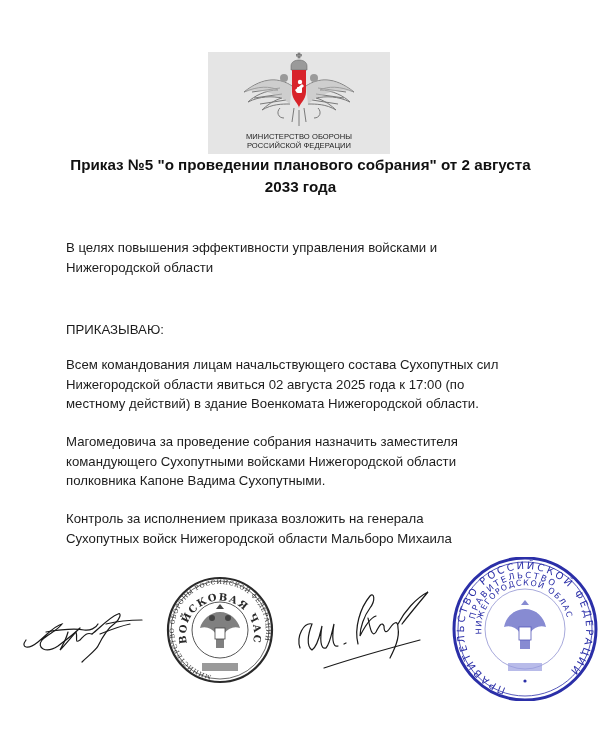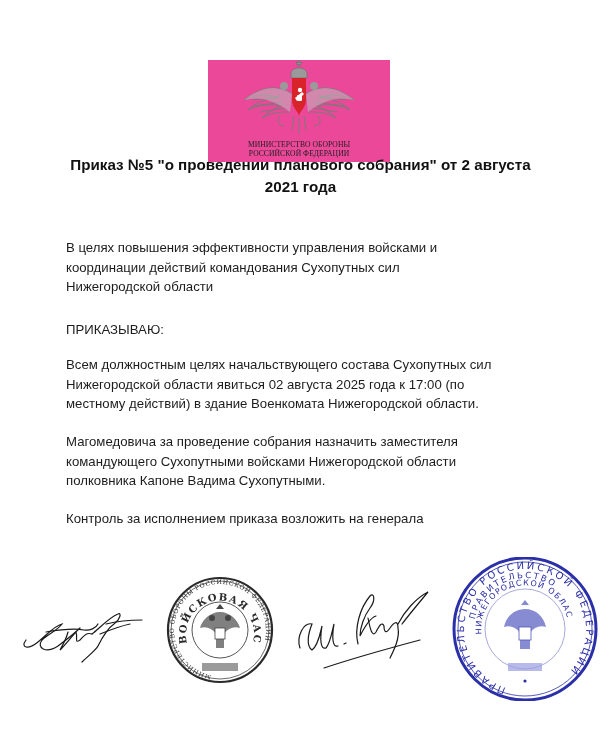--- a/index.html
+++ b/index.html
@@ -1,19 +1,19 @@
 <!DOCTYPE html>
 <html><head>
 <meta charset="utf-8">
 <style>
   html, body { margin: 0; padding: 0; background: #ffffff; }
   body { width: 601px; height: 754px; position: relative; overflow: hidden;
          font-family: "Liberation Sans", "DejaVu Sans", sans-serif; color: #1a1a1a; }
-  .logo-box { position: absolute; left: 208px; top: 60px; width: 182px; height: 102px;
-              background: #ec4899; font-family: Liberation Serif, serif; }
+  .logo-box { position: absolute; left: 208px; top: 52px; width: 182px; height: 102px;
+              background: #e5e5e5; }
   .logo-emblem { position: absolute; left: 32px; top: 0; width: 118px; height: 76px; }
   .logo-text { position: absolute; left: 0; width: 182px; text-align: center;
                font-size: 7.6px; line-height: 9px; color: #222; letter-spacing: 0.05px; }
   .logo-text.l1 { top: 80px; }
   .logo-text.l2 { top: 89px; }
   .title { position: absolute; left: 40px; top: 154px; width: 521px; text-align: center;
            font-weight: bold; font-size: 15.2px; line-height: 22px; color: #111; }
   .para { position: absolute; left: 66px; width: 480px; font-size: 13.2px; line-height: 19.5px; color: #1c1c1c; }
   .para .ln { display: block; white-space: nowrap; }
   .sig { position: absolute; }
@@ -56,47 +56,47 @@
       <path d="M54 56 L52 70 M59 58 L59 74 M64 56 L66 70"></path>
       <path d="M40 56 C36 60, 38 66, 44 66 M78 56 C82 60, 80 66, 74 66"></path>
     </g>
   </svg>
   <div class="logo-text l1">МИНИСТЕРСТВО ОБОРОНЫ</div>
   <div class="logo-text l2">РОССИЙСКОЙ ФЕДЕРАЦИИ</div>
 </div>
 
 <div class="title">
   <div>Приказ №5 "о проведении планового собрания" от 2 августа</div>
-  <div>2021 года</div>
+  <div>2033 года</div>
 </div>
 
 <div class="para" style="top:238px;">
   <span class="ln">В целях повышения эффективности управления войсками и</span>
-  <span class="ln">координации действий командования Сухопутных сил</span>
   <span class="ln">Нижегородской области</span>
 </div>
 
 <div class="para" style="top:320px;">
   <span class="ln">ПРИКАЗЫВАЮ:</span>
 </div>
 
 <div class="para" style="top:355px;">
-  <span class="ln">Всем должностным целях начальствующего состава Сухопутных сил</span>
+  <span class="ln">Всем командования лицам начальствующего состава Сухопутных сил</span>
   <span class="ln">Нижегородской области явиться 02 августа 2025 года к 17:00 (по</span>
   <span class="ln">местному действий) в здание Военкомата Нижегородской области.</span>
 </div>
 
 <div class="para" style="top:432px;">
   <span class="ln">Магомедовича за проведение собрания назначить заместителя</span>
   <span class="ln">командующего Сухопутными войсками Нижегородской области</span>
   <span class="ln">полковника Капоне Вадима Сухопутными.</span>
 </div>
 
 <div class="para" style="top:509px;">
   <span class="ln">Контроль за исполнением приказа возложить на генерала</span>
+  <span class="ln">Сухопутных войск Нижегородской области Мальборо Михаила</span>
 </div>
 
 <svg class="sig" style="left:18px; top:600px;" width="132" height="65" viewBox="0 0 132 65">
   <g fill="none" stroke="#1a1a1a" stroke-width="1.2" stroke-linecap="round">
     <path d="M8 40 C2 48, 10 50, 20 42 C30 34, 36 26, 44 24 C40 30, 30 34, 24 40 C18 48, 28 54, 40 46 C48 40, 56 34, 62 28"></path>
     <path d="M28 32 C40 30, 56 28, 66 30 C72 31, 78 28, 80 24"></path>
     <path d="M50 32 C48 40, 44 46, 42 50 C48 44, 54 36, 58 32 C60 38, 56 44, 62 40 C66 36, 68 32, 74 34"></path>
     <path d="M74 34 C80 30, 90 18, 100 14 C104 12, 102 20, 96 24 C90 28, 84 38, 80 46 C78 50, 70 56, 64 62"></path>
     <path d="M88 24 C96 22, 110 20, 124 20"></path>
     <path d="M82 34 C92 30, 102 26, 112 24"></path>

